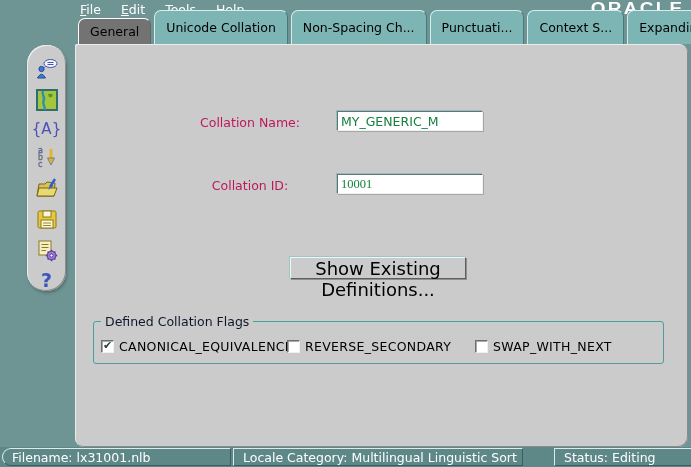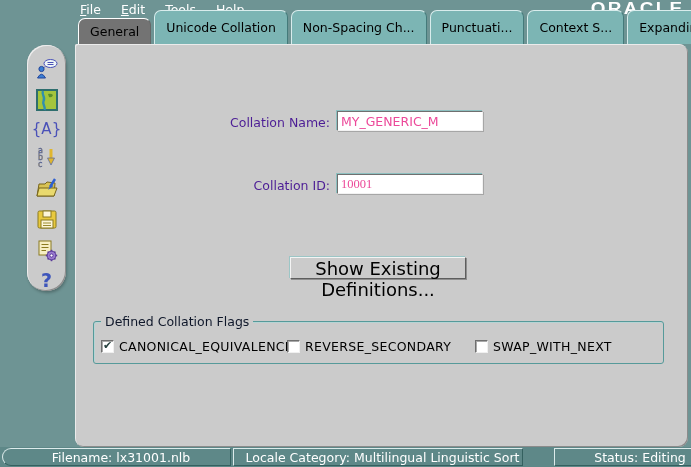--- a/index.html
+++ b/index.html
@@ -52,26 +52,26 @@
   }
   .tool-icon { width:24px; height:24px; display:flex; align-items:center; justify-content:center; cursor:default; }
   .glyph-blue { color:#4a51b8; font-size:15px; }
   .glyph-help { color:#3d55bb; font-size:19px; font-weight:bold; }
   
   .content-panel {
     position:absolute; left:75px; top:44px; width:613px; height:403px;
     background:#CBCBCB; border-radius:2px 9px 9px 9px;
     box-shadow:inset 1px 1px 0 #ebebeb, inset -1px -1px 0 #8b8b8b;
   }
-  .field-label { position:absolute; left:95px; width:160px; text-align:right; font-size:12.5px; color:#4c1d95; }
+  .field-label { position:absolute; left:95px; width:160px; text-align:center; font-size:12.5px; color:#be185d; }
   .text-input {
     position:absolute; left:262px; width:146px; height:20px;
     background:#fff; border:1px solid #6f6f6f; border-bottom-color:#f2f2f2; border-right-color:#f2f2f2;
     box-shadow:-1px -1px 0 #8dc0c0, 1px 1px 0 #a6a6a6;
-    font-family:"DejaVu Sans", sans-serif; font-size:12.5px; color:#ec4899; padding:0 3px;
+    font-family:"DejaVu Sans", sans-serif; font-size:12.5px; color:#15803d; padding:0 3px;
     outline:none;
   }
   .push-button {
     position:absolute; left:215px; top:213px; width:176px; height:22px;
     background:#CBCBCB;
     border-top:1px solid #f4f4f4; border-left:1px solid #f4f4f4;
     border-bottom:1px solid #5e5e5e; border-right:1px solid #5e5e5e;
     box-shadow:-1px -1px 0 #9cc6c6, 1px 1px 0 #8f8f8f;
     font-family:"DejaVu Sans", sans-serif; font-size:18px; color:#000; cursor:default;
   }
@@ -89,21 +89,21 @@
     width:13px; height:13px; background:#fff; position:relative;
     border:1px solid #6f6f6f; border-bottom-color:#f0f0f0; border-right-color:#f0f0f0;
     box-shadow:1px 1px 0 #a9a9a9 inset;
   }
   .checkbox.checked::after {
     content:"✔"; position:absolute; left:1px; top:-2px;
     font-size:11px; color:#27413f;
   }
   .check-label { font-size:12.5px; letter-spacing:.3px; }
   
-  .statusbar { position:absolute; left:0; top:447px; width:691px; height:20px; background:#5E8888;text-align:center; }
+  .statusbar { position:absolute; left:0; top:447px; width:691px; height:20px; background:#5E8888; }
   .status-seg {
     position:absolute; top:1px; height:18px; line-height:17px;
     color:#fff; font-size:12.5px; padding-left:9px; white-space:nowrap; overflow:hidden;
     border:1px solid #dcebeb; border-bottom-color:#34605f; border-right-color:#34605f;
   }
   .seg-left  { left:2px;  width:229px; border-radius:9px 0 0 9px; }
   .seg-mid   { left:233px; width:290px; }
   .seg-right { left:554px; width:163px; border-radius:0 9px 9px 0; }
 </style>
 </head>

